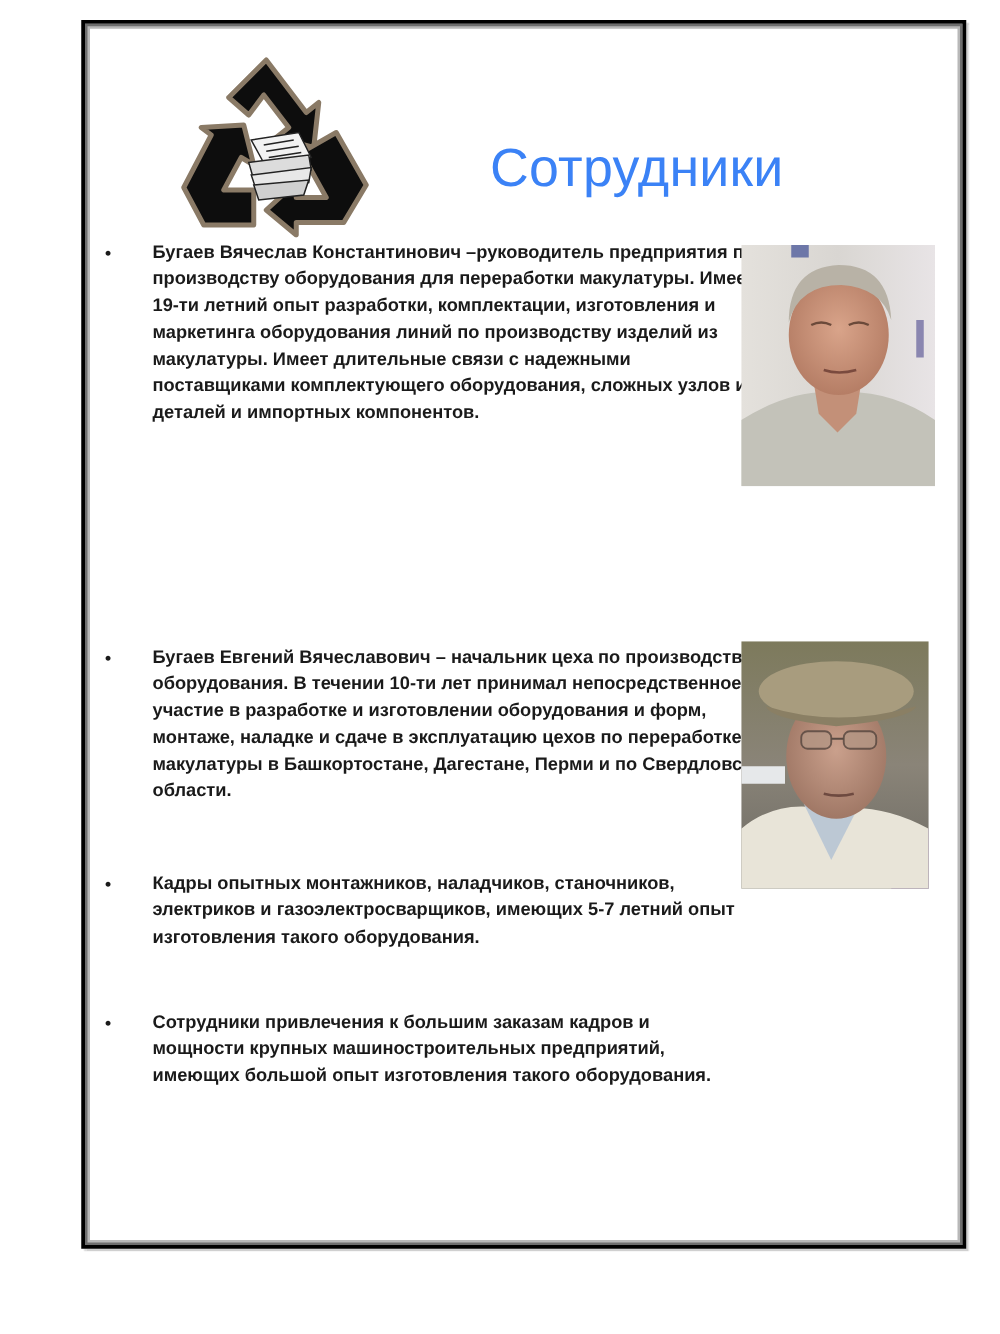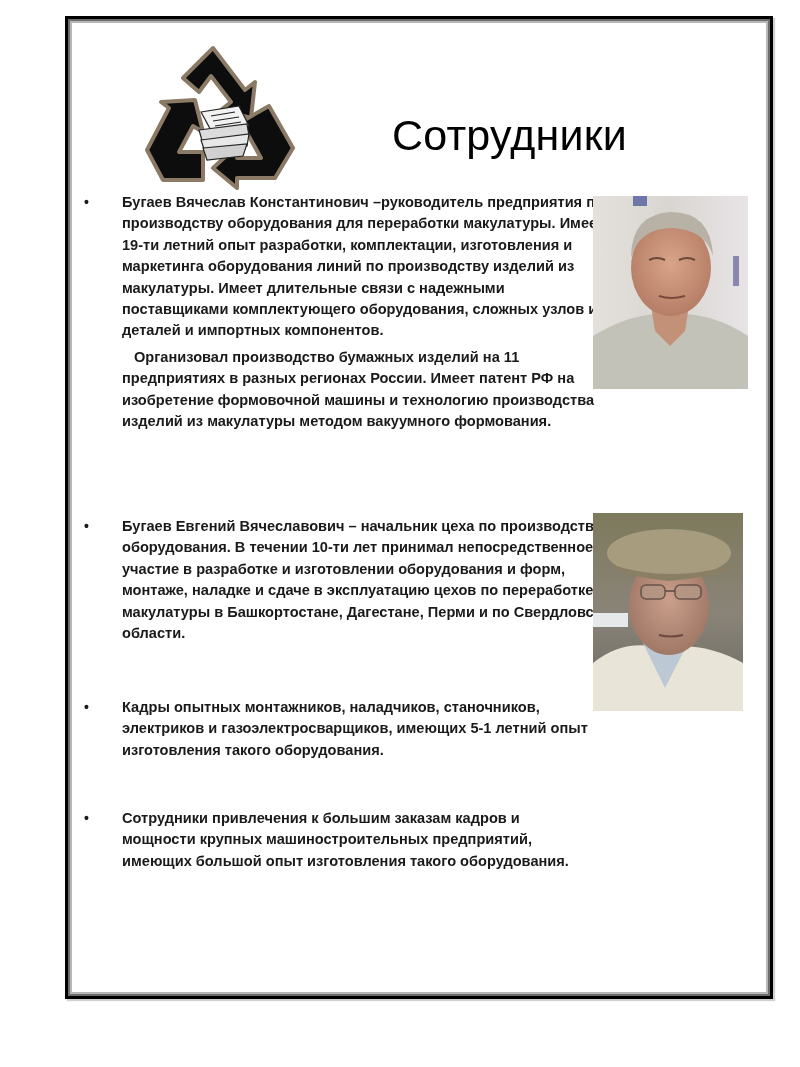--- a/index.html
+++ b/index.html
@@ -10,21 +10,21 @@
     position: absolute; left: 65px; top: 16px; width: 702px; height: 977px;
     border: 3px solid #000000;
     box-shadow: inset 0 0 0 2px #6e6e6e, inset 0 0 0 4px #b8b8b8, 2px 2px 1px #d0d0d0;
     background: #ffffff;
   }
 
   .logo { position: absolute; left: 143px; top: 40px; width: 160px; height: 150px; }
 
   .title {
     position: absolute; left: 392px; top: 82px;
-    font-size: 43px; color: #000000; font-weight: normal; letter-spacing: 0.2px;
+    font-size: 43px; color: #3b82f6; font-weight: normal; letter-spacing: 0.2px;
   }
 
   .bullet-list { position: absolute; left: 84px; top: 192px; width: 500px; margin: 0; padding: 0; list-style: none; }
   .item { position: relative; padding-left: 38px; color: #1a1a1a;
           font-size: 14.6px; font-weight: bold; line-height: 21.4px; }
   .item .dot { position: absolute; left: 0; top: 0; font-size: 14px; }
   .para { margin: 0; }
   .para.indent { text-indent: 12px; margin-top: 5px; }
 
   .item-1 { position: absolute; top: 0; left: 0; width: 490px; }
@@ -61,29 +61,28 @@
     <line x1="72" y1="86" x2="98" y2="82"></line>
   </g>
 </svg>
 
 <h1 class="title">Сотрудники</h1>
 
 <div class="bullet-list">
   <div class="item item-1">
     <span class="dot">•</span>
     <p class="para">Бугаев Вячеслав Константинович –руководитель предприятия по производству оборудования для переработки макулатуры. Имеет 19-ти летний опыт разработки, комплектации, изготовления и маркетинга оборудования линий по производству изделий из макулатуры. Имеет длительные связи с надежными поставщиками комплектующего оборудования, сложных узлов и деталей и импортных компонентов.</p>
-    <p class="para indent">Организовал производство бумажных изделий на 11 предприятиях в разных регионах России. Имеет патент РФ на изобретение формовочной машины и технологию производства изделий из макулатуры методом вакуумного формования.</p>
   </div>
   <div class="item item-2">
     <span class="dot">•</span>
     <p class="para">Бугаев Евгений Вячеславович – начальник цеха по производству оборудования. В  течении 10-ти лет принимал непосредственное участие в разработке и изготовлении оборудования и форм, монтаже, наладке и сдаче в эксплуатацию цехов по переработке макулатуры в Башкортостане, Дагестане, Перми и по Свердловской области.</p>
   </div>
   <div class="item item-3">
     <span class="dot">•</span>
-    <p class="para">Кадры опытных монтажников, наладчиков, станочников, электриков и газоэлектросварщиков, имеющих 5-1 летний опыт изготовления такого оборудования.</p>
+    <p class="para">Кадры опытных монтажников, наладчиков, станочников, электриков и газоэлектросварщиков, имеющих 5-7 летний опыт изготовления такого оборудования.</p>
   </div>
   <div class="item item-4">
     <span class="dot">•</span>
     <p class="para">Сотрудники привлечения к большим заказам кадров и мощности крупных машиностроительных предприятий, имеющих большой опыт изготовления такого оборудования.</p>
   </div>
 </div>
 
 <svg class="photo photo-1" viewBox="0 0 155 193" preserveAspectRatio="none" aria-label="Бугаев Вячеслав Константинович">
   <defs>
     <linearGradient id="bg1" x1="0" y1="0" x2="1" y2="0">

